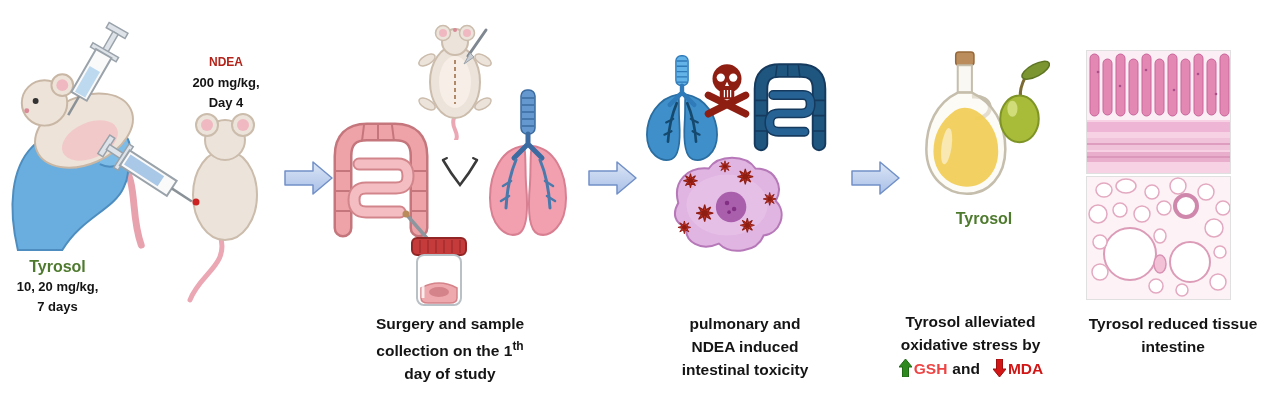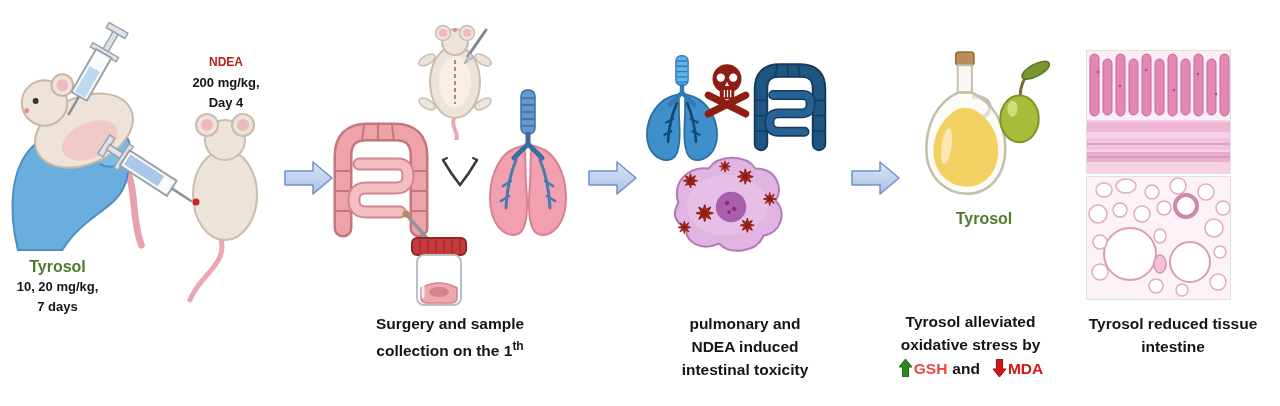--- a/index.html
+++ b/index.html
@@ -153,20 +153,21 @@
       <rect x="19" y="45" width="44" height="50" rx="7" fill="#ffffff" fill-opacity="0.75" stroke="#b9c0c6" stroke-width="2"></rect>
       <path d="M23,78 Q41,68 59,78 L59,88 Q59,93 52,93 L30,93 Q23,93 23,88 Z" fill="#eda9ad" stroke="#d4838a" stroke-width="1.5"></path>
       <ellipse cx="41" cy="82" rx="10" ry="5" fill="#d4838a"></ellipse>
       <line x1="25" y1="52" x2="25" y2="88" stroke="#ffffff" stroke-width="3" opacity="0.8"></line>
     </svg>
   </div>
 
   <div class="caption" style="left:330px; top:312px; width:240px;">
     <div>Surgery and sample</div>
     <div><span>collection on the 1</span><sup>th</sup></div>
+    <div>day of study</div>
   </div>
 
   <div class="abs" style="left:588px; top:159px; width:50px; height:38px;">
     <svg viewBox="0 0 50 38">
       <polygon points="1,12 29,12 29,3 48,19 29,35 29,26 1,26" fill="url(#arrowGrad)" stroke="#7290c7" stroke-width="1.5" stroke-linejoin="round"></polygon>
     </svg>
   </div>
 
   <div class="abs" style="left:638px; top:54px; width:88px; height:114px;">
     <svg viewBox="0 0 100 130">

